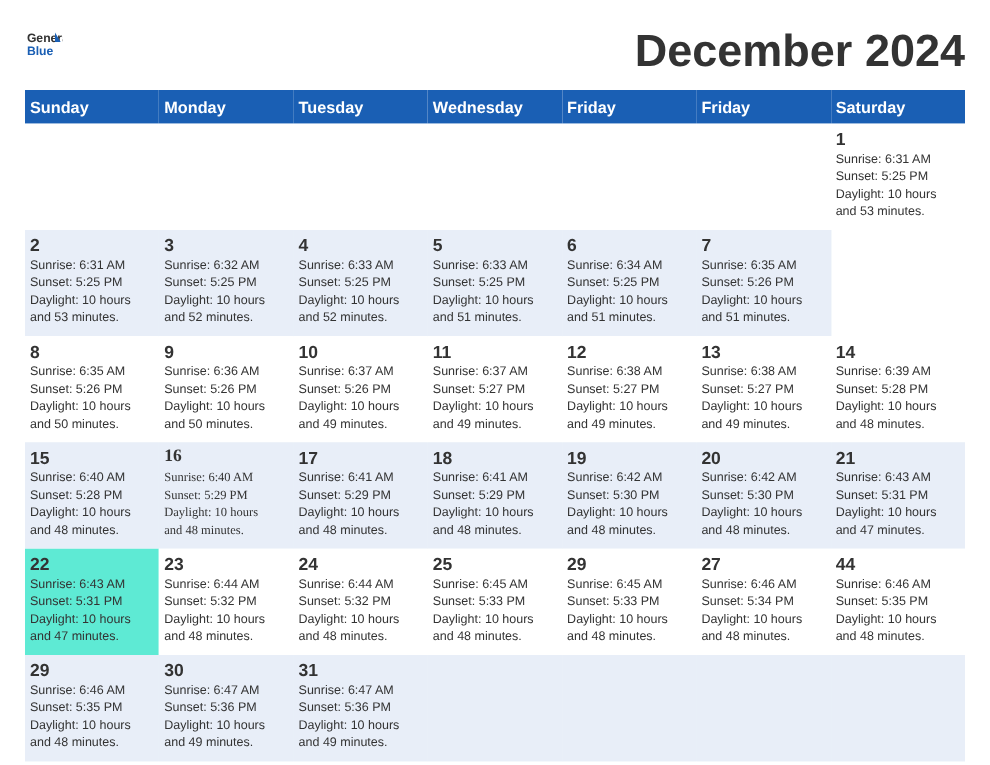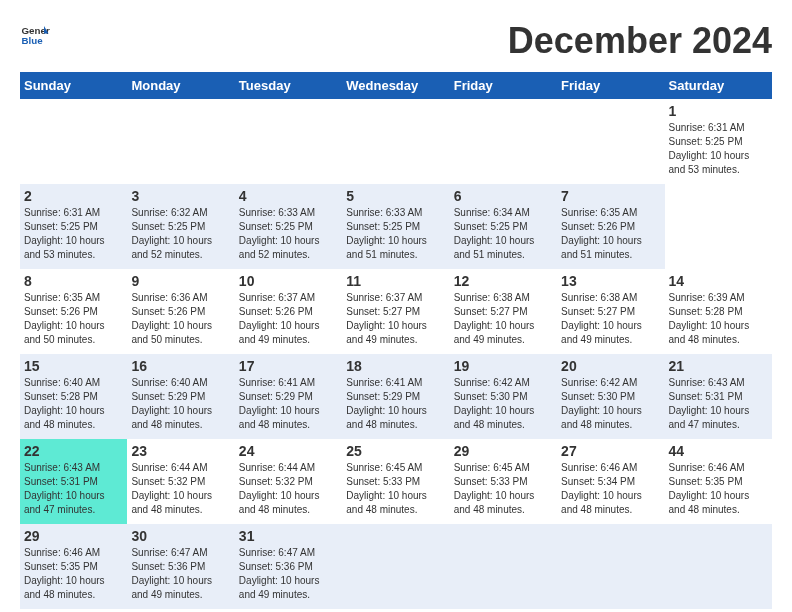--- a/index.html
+++ b/index.html
@@ -177,21 +177,21 @@
         <td style="background-color: rgb(255, 255, 255);">
           <span class="day-number">14</span>
           <div class="day-info">Sunrise: 6:39 AM<br>Sunset: 5:28 PM<br>Daylight: 10 hours<br>and 48 minutes.</div>
         </td>
       </tr>
       <tr style="background-color: rgb(232, 238, 248);">
         <td style="background-color: rgb(232, 238, 248);">
           <span class="day-number">15</span>
           <div class="day-info">Sunrise: 6:40 AM<br>Sunset: 5:28 PM<br>Daylight: 10 hours<br>and 48 minutes.</div>
         </td>
-        <td style="background-color: rgb(232, 238, 248);">
+        <td style="background-color: rgb(232, 238, 248); font-family: Liberation Serif, serif;">
           <span class="day-number">16</span>
           <div class="day-info">Sunrise: 6:40 AM<br>Sunset: 5:29 PM<br>Daylight: 10 hours<br>and 48 minutes.</div>
         </td>
         <td style="background-color: rgb(232, 238, 248);">
           <span class="day-number">17</span>
           <div class="day-info">Sunrise: 6:41 AM<br>Sunset: 5:29 PM<br>Daylight: 10 hours<br>and 48 minutes.</div>
         </td>
         <td style="background-color: rgb(232, 238, 248);">
           <span class="day-number">18</span>
           <div class="day-info">Sunrise: 6:41 AM<br>Sunset: 5:29 PM<br>Daylight: 10 hours<br>and 48 minutes.</div>

